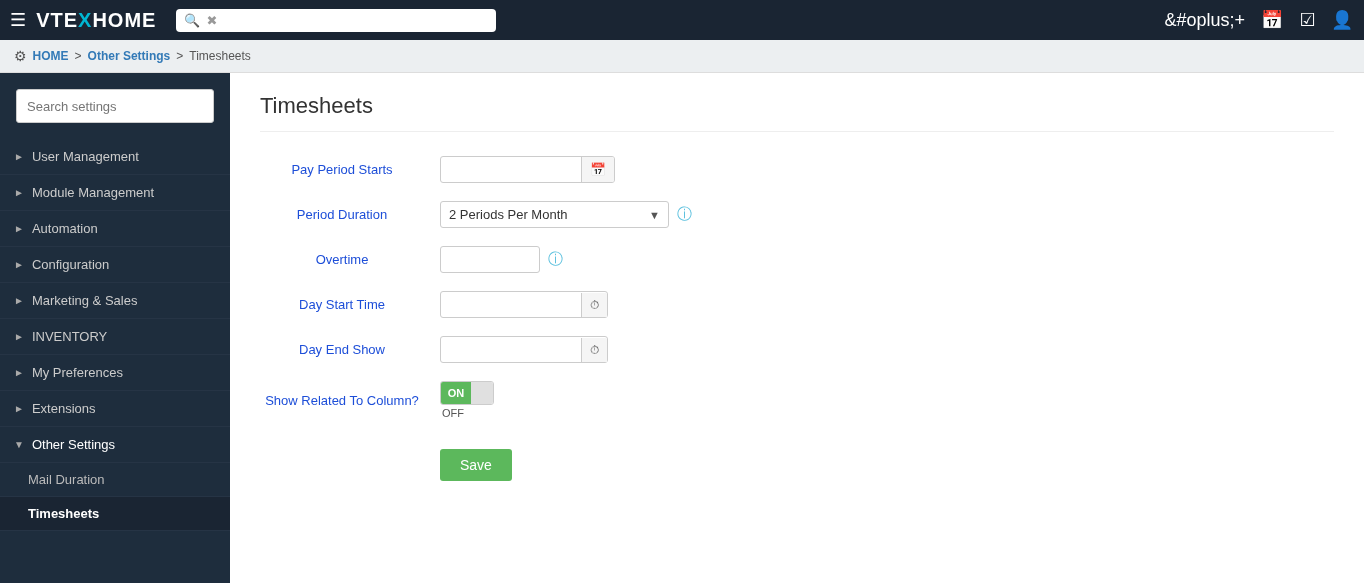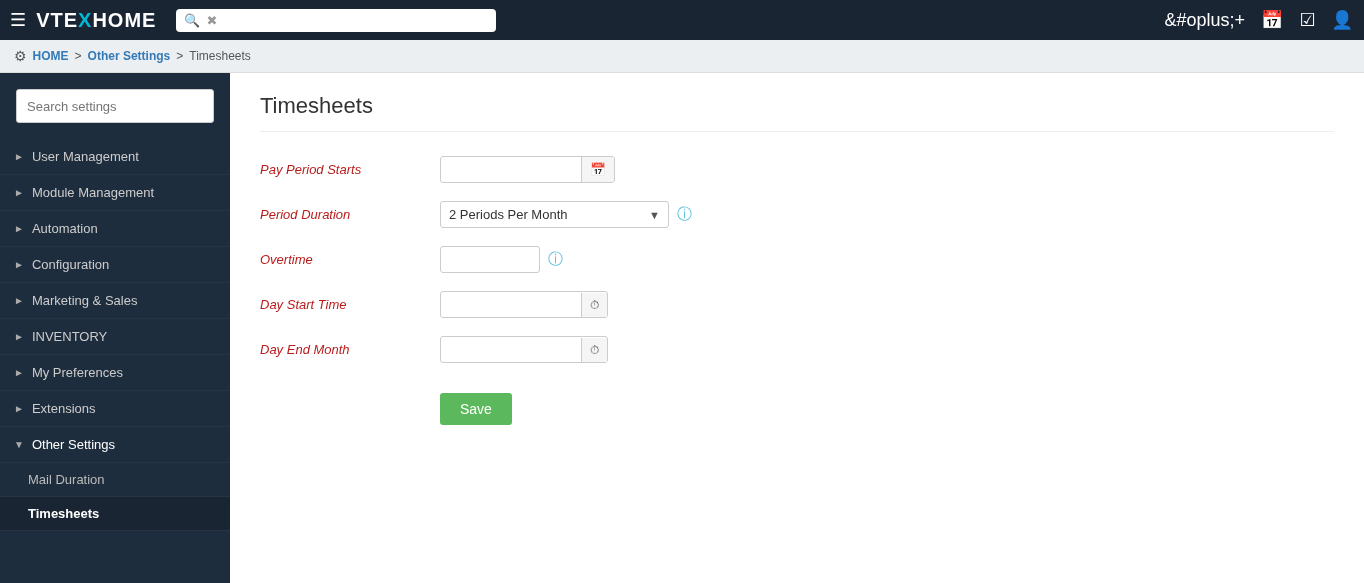--- a/index.html
+++ b/index.html
@@ -51,21 +51,21 @@
     .sidebar-item.other-settings-open { color: #fff; }
 
     
     .main-area { flex: 1; display: flex; flex-direction: column; overflow: hidden; }
     .page-content { flex: 1; overflow-y: auto; padding: 20px 30px; background: #fff; }
     .page-title { font-size: 22px; color: #333; margin-bottom: 24px; font-weight: normal; border-bottom: 1px solid #eee; padding-bottom: 12px; }
 
     
     .form-section { max-width: 700px; }
     .form-row { display: flex; align-items: center; margin-bottom: 18px; }
-    .form-label { width: 180px; text-align: left; padding-right: 16px; color: #b91c1c; font-size: 13px; flex-shrink: 0; font-style: italic; }
+    .form-label { width: 180px; text-align: center; padding-right: 16px; color: #1d4ed8; font-size: 13px; flex-shrink: 0; }
     .form-control { display: flex; align-items: center; gap: 8px; }
     .input-with-icon { display: flex; align-items: center; border: 1px solid #ccc; border-radius: 3px; overflow: hidden; background: #fff; }
     .input-with-icon input { border: none; outline: none; padding: 5px 8px; font-size: 13px; color: #333; background: transparent; width: 140px; }
     .input-with-icon .icon-btn { background: #f5f5f5; border-left: 1px solid #ccc; padding: 5px 8px; color: #555; cursor: pointer; font-size: 13px; }
     .select-wrapper { display: flex; align-items: center; border: 1px solid #ccc; border-radius: 3px; background: #fff; }
     .select-wrapper select { border: none; outline: none; padding: 5px 8px; font-size: 13px; color: #333; background: transparent; cursor: pointer; width: 200px; appearance: none; }
     .select-wrapper .chevron-down { padding: 5px 8px; color: #555; font-size: 11px; cursor: pointer; }
     .info-icon { color: #5bc0de; font-size: 15px; cursor: pointer; }
     .overtime-input { border: 1px solid #ccc; border-radius: 3px; padding: 5px 8px; font-size: 13px; width: 100px; outline: none; }
     .time-input-wrapper { display: flex; align-items: center; border: 1px solid #ccc; border-radius: 3px; background: #fff; }
@@ -208,29 +208,41 @@
             <div class="form-label">Day Start Time</div>
             <div class="form-control">
               <div class="time-input-wrapper">
                 <input type="text" style="">
                 <span class="clock-btn">⏱</span>
               </div>
             </div>
           </div>
 
           <div class="form-row">
-            <div class="form-label">Day End Month</div>
+            <div class="form-label">Day End Show</div>
             <div class="form-control">
               <div class="time-input-wrapper">
                 <input type="text" style="">
                 <span class="clock-btn">⏱</span>
               </div>
             </div>
           </div>
 
+          <div class="form-row">
+            <div class="form-label">Show Related To Column?</div>
+            <div class="form-control">
+              <div class="toggle-wrapper">
+                <div class="toggle-track">
+                  <div class="toggle-on">ON</div>
+                  <div class="toggle-off-part"></div>
+                </div>
+                <span class="toggle-off-label">OFF</span>
+              </div>
+            </div>
+          </div>
 
           <div class="form-row">
             <div class="form-label"></div>
             <div class="form-control">
               <button class="save-btn">Save</button>
             </div>
           </div>
 
         </div>
       </div>

